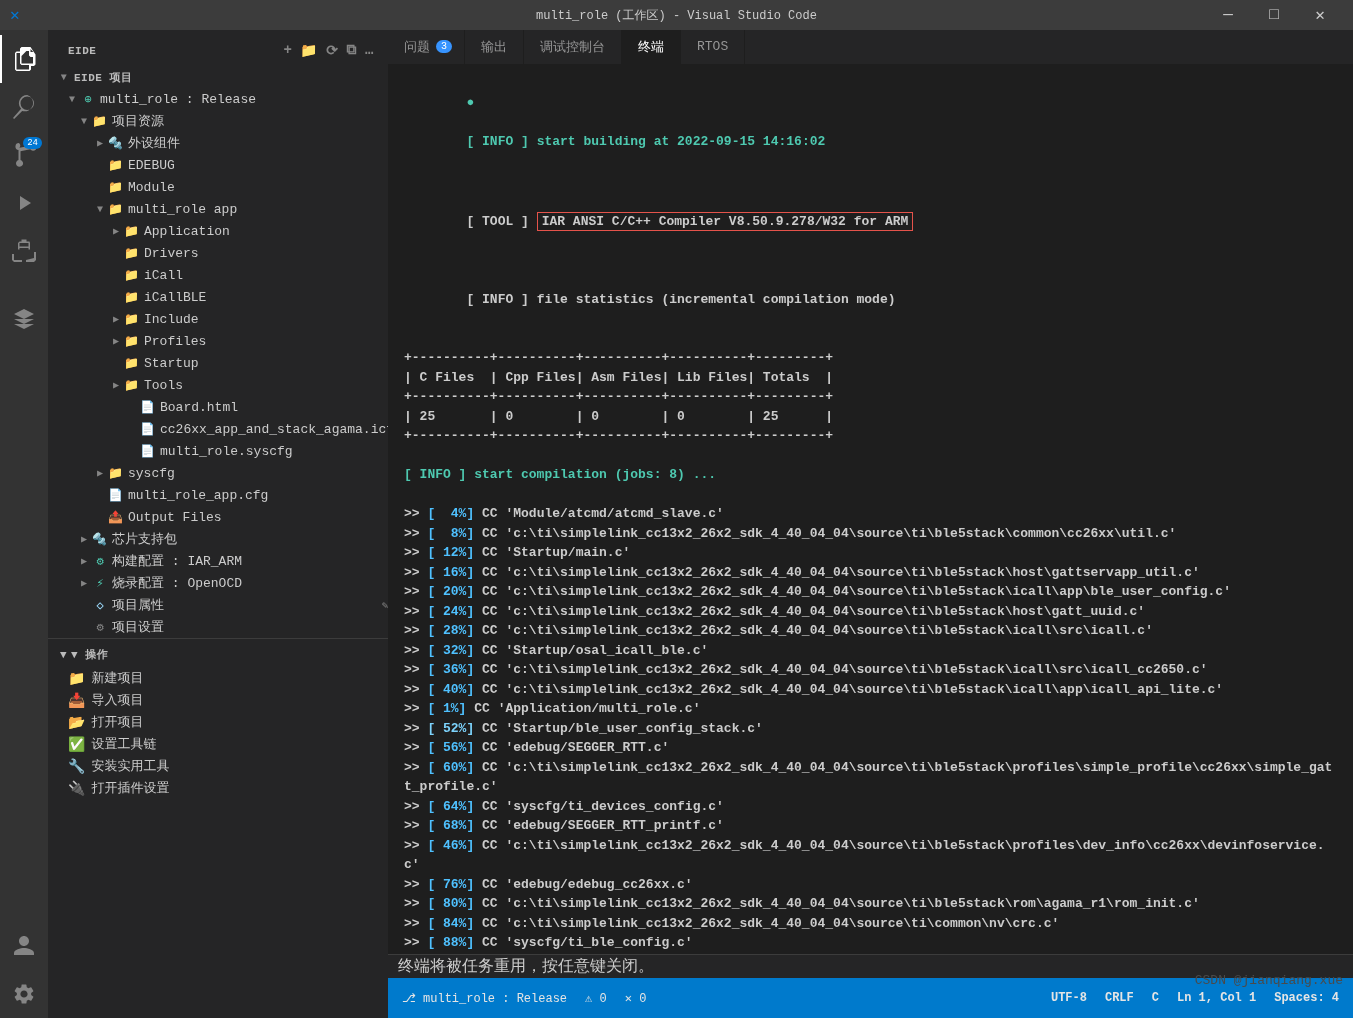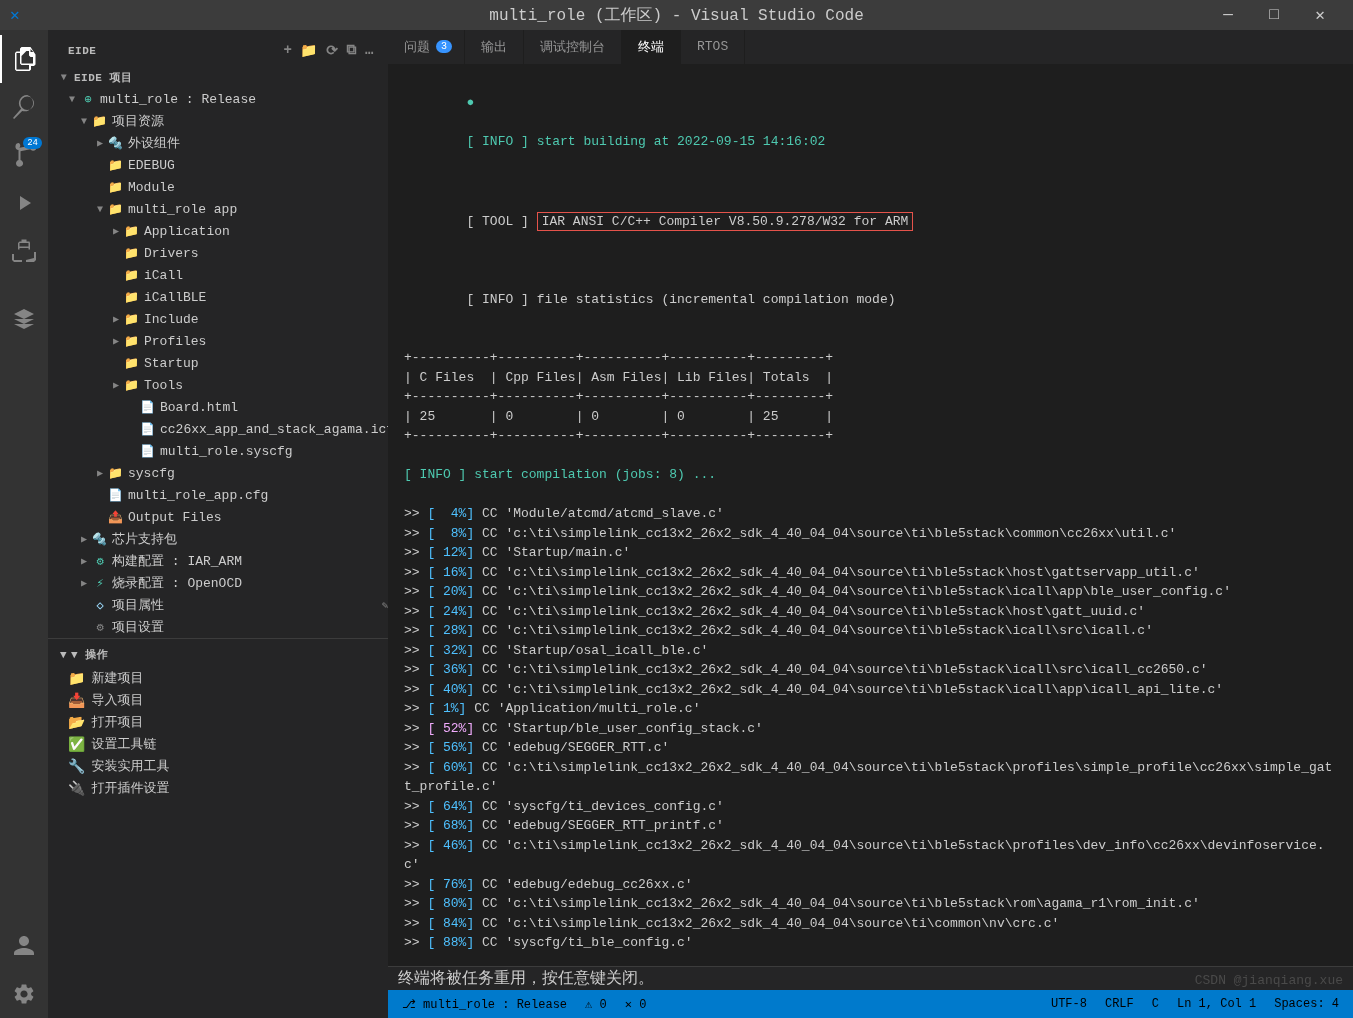--- a/index.html
+++ b/index.html
@@ -33,21 +33,21 @@
     }
     #titlebar .menu-item {
       padding: 2px 8px;
       cursor: pointer;
       border-radius: 3px;
     }
     #titlebar .window-title {
       position: absolute;
       left: 50%;
       transform: translateX(-50%);
-      font-size: 16px;
+      font-size: 12px;
       color: #cccccc;
     }
     #titlebar .window-controls {
       display: flex;
       gap: 0;
       margin-left: auto;
     }
     #titlebar .wc-btn {
       width: 46px;
       height: 30px;
@@ -266,36 +266,37 @@
       padding: 8px 16px;
       font-size: 13px;
       line-height: 1.5;
     }
     #terminal-area::-webkit-scrollbar { width: 8px; }
     #terminal-area::-webkit-scrollbar-thumb { background: #424242; }
 
     .term-line {
       white-space: pre-wrap;
       word-break: break-all;
+      font-weight: bold;
     }
 
     
     #statusbar {
-      height: 28px;
+      height: 40px;
       background: #007acc;
       display: flex;
       align-items: center;
       padding: 0 10px;
       font-size: 12px;
-      color: #000000;
+      color: #e5e5e5;
       flex-shrink: 0;
       justify-content: space-between;
     }
     .statusbar-left { display: flex; align-items: center; gap: 10px; }
-    .statusbar-right { display: flex; align-items: center; gap: 10px; }
+    .statusbar-right { display: flex; align-items: center; gap: 10px; font-weight: bold; }
     .status-item { cursor: pointer; padding: 0 4px; }
 
     
     #terminal-input-bar {
       height: 24px;
       background: #252526;
       display: flex;
       align-items: center;
       padding: 0 10px;
       flex-shrink: 0;
@@ -629,21 +630,21 @@
       <div class="term-line" style="color:#cccccc;">&gt;&gt; <span style="color:#4fc1ff;">[  8%]</span> CC 'c:\ti\simplelink_cc13x2_26x2_sdk_4_40_04_04\source\ti\ble5stack\common\cc26xx\util.c'</div>
       <div class="term-line" style="color:#cccccc;">&gt;&gt; <span style="color:#4fc1ff;">[ 12%]</span> CC 'Startup/main.c'</div>
       <div class="term-line" style="color:#cccccc;">&gt;&gt; <span style="color:#4fc1ff;">[ 16%]</span> CC 'c:\ti\simplelink_cc13x2_26x2_sdk_4_40_04_04\source\ti\ble5stack\host\gattservapp_util.c'</div>
       <div class="term-line" style="color:#cccccc;">&gt;&gt; <span style="color:#4fc1ff;">[ 20%]</span> CC 'c:\ti\simplelink_cc13x2_26x2_sdk_4_40_04_04\source\ti\ble5stack\icall\app\ble_user_config.c'</div>
       <div class="term-line" style="color:#cccccc;">&gt;&gt; <span style="color:#4fc1ff;">[ 24%]</span> CC 'c:\ti\simplelink_cc13x2_26x2_sdk_4_40_04_04\source\ti\ble5stack\host\gatt_uuid.c'</div>
       <div class="term-line" style="color:#cccccc;">&gt;&gt; <span style="color:#4fc1ff;">[ 28%]</span> CC 'c:\ti\simplelink_cc13x2_26x2_sdk_4_40_04_04\source\ti\ble5stack\icall\src\icall.c'</div>
       <div class="term-line" style="color:#cccccc;">&gt;&gt; <span style="color:#4fc1ff;">[ 32%]</span> CC 'Startup/osal_icall_ble.c'</div>
       <div class="term-line" style="color:#cccccc;">&gt;&gt; <span style="color:#4fc1ff;">[ 36%]</span> CC 'c:\ti\simplelink_cc13x2_26x2_sdk_4_40_04_04\source\ti\ble5stack\icall\src\icall_cc2650.c'</div>
       <div class="term-line" style="color:#cccccc;">&gt;&gt; <span style="color:#4fc1ff;">[ 40%]</span> CC 'c:\ti\simplelink_cc13x2_26x2_sdk_4_40_04_04\source\ti\ble5stack\icall\app\icall_api_lite.c'</div>
       <div class="term-line" style="color:#cccccc;">&gt;&gt; <span style="color:#4fc1ff;">[ 1%]</span> CC 'Application/multi_role.c'</div>
-      <div class="term-line" style="color:#cccccc;">&gt;&gt; <span style="color:#f0abfc;">[ 52%]</span> CC 'Startup/ble_user_config_stack.c'</div>
+      <div class="term-line" style="color:#cccccc;">&gt;&gt; <span style="color:#7dd3fc;">[ 52%]</span> CC 'Startup/ble_user_config_stack.c'</div>
       <div class="term-line" style="color:#cccccc;">&gt;&gt; <span style="color:#4fc1ff;">[ 56%]</span> CC 'edebug/SEGGER_RTT.c'</div>
       <div class="term-line" style="color:#cccccc;">&gt;&gt; <span style="color:#4fc1ff;">[ 60%]</span> CC 'c:\ti\simplelink_cc13x2_26x2_sdk_4_40_04_04\source\ti\ble5stack\profiles\simple_profile\cc26xx\simple_gatt_profile.c'</div>
       <div class="term-line" style="color:#cccccc;">&gt;&gt; <span style="color:#4fc1ff;">[ 64%]</span> CC 'syscfg/ti_devices_config.c'</div>
       <div class="term-line" style="color:#cccccc;">&gt;&gt; <span style="color:#4fc1ff;">[ 68%]</span> CC 'edebug/SEGGER_RTT_printf.c'</div>
       <div class="term-line" style="color:#cccccc;">&gt;&gt; <span style="color:#4fc1ff;">[ 46%]</span> CC 'c:\ti\simplelink_cc13x2_26x2_sdk_4_40_04_04\source\ti\ble5stack\profiles\dev_info\cc26xx\devinfoservice.c'</div>
       <div class="term-line" style="color:#cccccc;">&gt;&gt; <span style="color:#4fc1ff;">[ 76%]</span> CC 'edebug/edebug_cc26xx.c'</div>
       <div class="term-line" style="color:#cccccc;">&gt;&gt; <span style="color:#4fc1ff;">[ 80%]</span> CC 'c:\ti\simplelink_cc13x2_26x2_sdk_4_40_04_04\source\ti\ble5stack\rom\agama_r1\rom_init.c'</div>
       <div class="term-line" style="color:#cccccc;">&gt;&gt; <span style="color:#4fc1ff;">[ 84%]</span> CC 'c:\ti\simplelink_cc13x2_26x2_sdk_4_40_04_04\source\ti\common\nv\crc.c'</div>
       <div class="term-line" style="color:#cccccc;">&gt;&gt; <span style="color:#4fc1ff;">[ 88%]</span> CC 'syscfg/ti_ble_config.c'</div>
       

